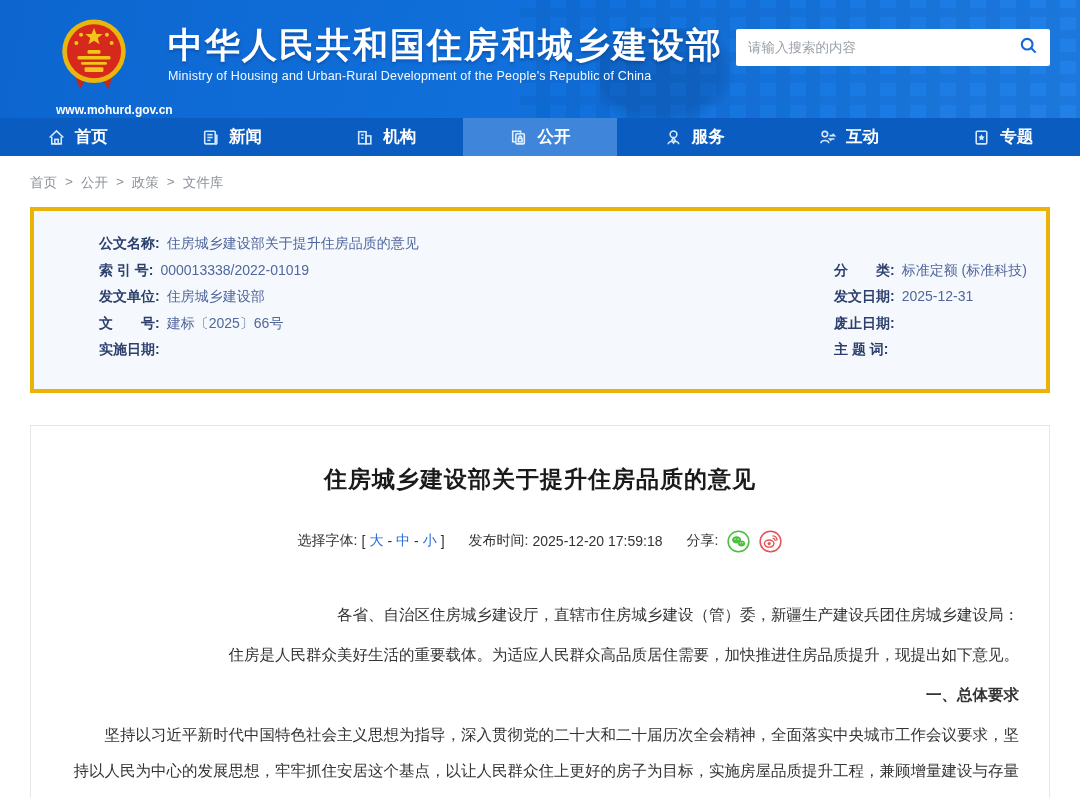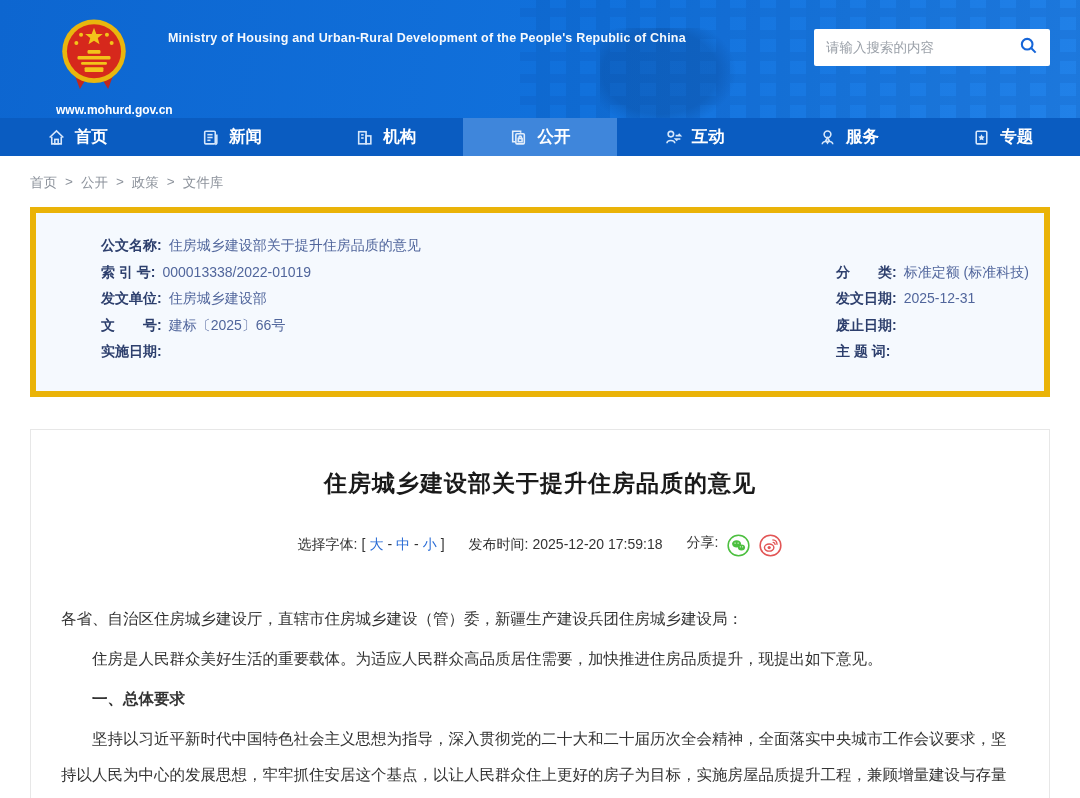--- a/index.html
+++ b/index.html
@@ -14,61 +14,61 @@
       repeating-linear-gradient(90deg, transparent 0 16px, #07408e 16px 30px),
       repeating-linear-gradient(0deg, transparent 0 13px, #0a4aa0 13px 22px); }
   .header-tree { position:absolute; left:600px; top:28px; width:150px; height:110px; opacity:.25;
     background:radial-gradient(ellipse at 40% 40%, #063a80 0 45%, transparent 60%); }
   .header-inner { position:relative; display:flex; align-items:flex-start; padding:16px 0 0 56px; }
   .emblem-wrap { width:92px; text-align:left; }
   .site-url { color:#fff; font-weight:bold; font-size:12px; margin-top:3px; white-space:nowrap; }
   .title-block { margin-left:20px; padding-top:6px; color:#fff; }
   .title-cn { font-size:35px; font-weight:bold; letter-spacing:2px;
     text-shadow:0 2px 3px rgba(0,40,110,.35); }
-  .title-en { font-size:12.5px; margin-top:9px; letter-spacing:.2px; opacity:.96;font-weight:bold; }
-  .search-box { position:absolute; right:30px; top:29px; width:236px; height:37px; background:#fff;
+  .title-en { font-size:12.5px; letter-spacing:.2px; opacity:.96; }
+  .search-box { position:absolute; right:30px; top:29px; width:314px; height:37px; background:#fff;
     border-radius:2px; display:flex; align-items:center; padding:0 12px; }
   .search-box input { flex:1; border:none; outline:none; font-size:13.5px; color:#333;
     font-family:inherit; }
   .search-box input::placeholder { color:#9aa0a8; }
 
   
   .nav { display:flex; height:38px; background:#0a5cc1; }
   .nav-item { flex:1; display:flex; align-items:center; justify-content:center; gap:9px;
     color:#fff; font-size:16.5px; font-weight:bold; cursor:pointer; }
   .nav-item.active { background:#3f86db; }
   .nav-item svg { display:block; }
 
   
   .breadcrumb { padding:18px 30px 15px; font-size:13.5px; color:#8d939c; display:flex; gap:8px; }
   .breadcrumb a { color:#8d939c; text-decoration:none; cursor:pointer; }
 
   
-  .meta-card { margin:0 30px; background:#f5f9fe; border:6px solid #eab308; padding:19px 0 26px;
+  .meta-card { margin:0 30px; background:#f5f9fe; border:4px solid #eab308; padding:19px 0 26px;
     font-size:14px; }
   .meta-row { line-height:26.5px; display:flex; align-items:baseline; }
   .meta-label { font-weight:bold; color:#2d3f6d; white-space:pre; }
   .meta-value { color:#51669c; margin-left:7px; }
   .meta-name-row { padding-left:65px; }
   .meta-grid { display:flex; }
   .meta-col-left { width:735px; padding-left:65px; }
   .meta-col-right { flex:1; padding-left:65px; }
 
   
   .article-card { margin:32px 30px 0; border:1px solid #e7e7e7; background:#fff; height:480px;
     padding:0 30px; }
   .article-title { text-align:center; font-size:23px; font-weight:bold; color:#1a1a1a;
     margin-top:38px; letter-spacing:1px; }
   .article-meta { display:flex; justify-content:center; align-items:center; margin-top:35px;
     font-size:14px; color:#333; }
-  .article-meta .seg { margin:0 12px; display:flex; align-items:flex-start; gap:4px; }
+  .article-meta .seg { margin:0 12px; display:flex; align-items:center; gap:4px; }
   .font-link { color:#2a6cd5; cursor:pointer; }
   .share-circle { display:inline-flex; margin-left:5px; cursor:pointer; }
   .article-body { margin-top:44px; font-size:15.5px; color:#333; line-height:36px; }
-  .article-body p, .article-body h3 { margin:0 0 4px; font-size:15.5px; font-weight:normal; }
+  .article-body p, .article-body h3 { margin:0 0 4px; font-size:15.5px; font-weight:normal;text-align:right; }
   .article-body .indent { text-indent:2em; }
   .article-body h3 { font-weight:bold; }
 </style>
 </head>
 <body>
 
 <div class="header">
   <div class="header-decor"></div>
   <div class="header-tree"></div>
   <div class="header-inner">
@@ -86,20 +86,21 @@
           <circle cx="47" cy="23" r="1.7" fill="#f3c41a"></circle>
           <rect x="18" y="34" width="28" height="3" rx="1" fill="#f3c41a"></rect>
           <rect x="21" y="39" width="22" height="2.4" rx="1" fill="#f3c41a"></rect>
           <rect x="24" y="43.5" width="16" height="4" rx="1" fill="#f3c41a"></rect>
           <rect x="26.5" y="29" width="11" height="3" rx="1" fill="#f3c41a"></rect>
         </svg>
       </span>
       <div class="site-url">www.mohurd.gov.cn</div>
     </div>
     <div class="title-block">
+      <div class="title-cn">中华人民共和国住房和城乡建设部</div>
       <div class="title-en">Ministry of Housing and Urban-Rural Development of the People's Republic of China</div>
     </div>
   </div>
   <div class="search-box">
     <input type="text" placeholder="请输入搜索的内容" style="">
     <span>
       <svg width="19" height="19" viewBox="0 0 20 20" fill="none" stroke="#1565d8" stroke-width="2.2">
         <circle cx="8.6" cy="8.6" r="5.6"></circle>
           <line x1="13" y1="13" x2="17.5" y2="17.5"></line>
       </svg>
@@ -148,36 +149,36 @@
           <rect x="6.5" y="5.5" width="8" height="9.5" rx="1"></rect>
         <rect x="8.8" y="10" width="3.6" height="3"></rect>
           <path d="M9.5 10 v-1.2 a1.1 1.1 0 0 1 2.2 0 V10"></path>
       </svg>
     </span>
     <span>公开</span>
   </div>
   <div class="nav-item">
     <span>
       <svg width="19" height="19" viewBox="0 0 18 18" fill="none" stroke="#d6e7fb" stroke-width="1.5">
+        <circle cx="9" cy="6" r="3.2"></circle>
+          <path d="M4 15.5 c0-4 10-4 10 0"></path>
+          <path d="M9 9.2 l1.6 2.6 -1.6 2.4 -1.6-2.4z"></path>
+      </svg>
+    </span>
+    <span>服务</span>
+  </div>
+  <div class="nav-item">
+    <span>
+      <svg width="19" height="19" viewBox="0 0 18 18" fill="none" stroke="#d6e7fb" stroke-width="1.5">
         <circle cx="6.5" cy="5.8" r="2.6"></circle>
           <path d="M2.8 14.5 c0-3.6 7.4-3.6 7.4 0"></path>
         <path d="M11 7.2 h4.5 l-1.6 -1.6 M15.5 10.4 H11 l1.6 1.6"></path>
       </svg>
     </span>
     <span>互动</span>
-  </div>
-  <div class="nav-item">
-    <span>
-      <svg width="19" height="19" viewBox="0 0 18 18" fill="none" stroke="#d6e7fb" stroke-width="1.5">
-        <circle cx="9" cy="6" r="3.2"></circle>
-          <path d="M4 15.5 c0-4 10-4 10 0"></path>
-          <path d="M9 9.2 l1.6 2.6 -1.6 2.4 -1.6-2.4z"></path>
-      </svg>
-    </span>
-    <span>服务</span>
   </div>
   <div class="nav-item">
     <span>
       <svg width="19" height="19" viewBox="0 0 18 18" fill="none" stroke="#d6e7fb" stroke-width="1.5">
         <rect x="4" y="3" width="10" height="12" rx="1"></rect>
         <path d="M9 6 l.95 1.9 2.1.3 -1.5 1.5 .35 2.1 -1.9-1 -1.9 1 .35-2.1 -1.5-1.5 2.1-.3z" fill="#d6e7fb" stroke="none"></path>
       </svg>
     </span>
     <span>专题</span>
   </div>

